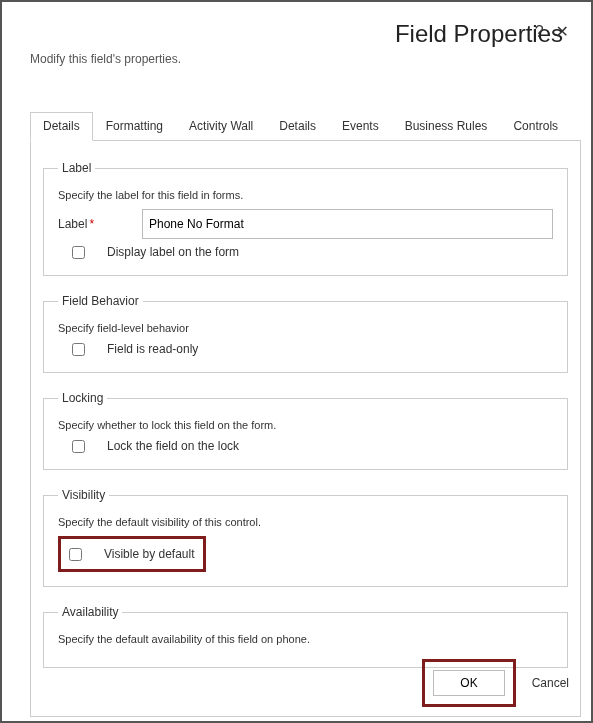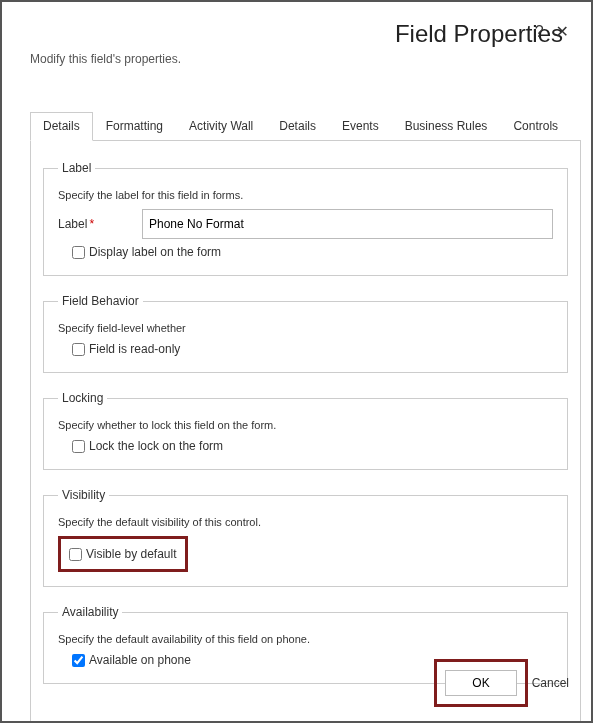--- a/index.html
+++ b/index.html
@@ -13,24 +13,24 @@
 .tab { padding: 6px 12px 6px 12px; font-size: 12px; color: #333; cursor: pointer; border: 1px solid transparent; position: relative; }
 .tab.active { border: 1px solid #ccc; border-bottom: 1px solid #fff; background: #fff; margin-bottom: -1px; }
 .panel { margin: 0 10px 0 28px; border: 1px solid #ccc; border-top: none; padding: 12px 12px 30px 12px; }
 fieldset { border: 1px solid #ccc; margin: 8px 0 18px 0; padding: 10px 14px 14px 14px; position: relative; }
 legend { font-size: 12px; color: #333; padding: 0 4px; }
 .help { font-size: 11px; color: #333; margin: 4px 0 8px 0; }
 .row { display: flex; align-items: center; gap: 14px; margin: 6px 0; }
 .row-label { min-width: 70px; font-size: 12px; }
 .req { color: #c00; margin-left: 2px; }
 input[type=text] { flex: 1; border: 1px solid #bbb; padding: 3px 6px; font-size: 12px; height: 30px; }
-.chk { display: flex; align-items: center; gap: 4px; margin: 6px 0 2px 14px; }
+.chk { display: flex; align-items: center; gap: 22px; margin: 6px 0 2px 14px; }
 .chk input { width: 13px; height: 13px; }
 .hl-red { border: 3px solid #7f1d1d; padding: 8px 8px; display: inline-flex; }
-.footer { position: absolute; bottom: 14px; right: 22px; display: flex; gap: 4px; align-items: center; }
+.footer { position: absolute; bottom: 14px; right: 22px; display: flex; gap: 16px; align-items: center; }
 .btn { border: 1px solid #bbb; background: #fff; padding: 5px 26px; font-size: 12px; cursor: pointer; }
 .link-btn { font-size: 12px; color: #333; cursor: pointer; }
 </style>
 </head>
 <body>
 
 <div class="header">
   <div class="title">Field Properties</div>
   <div class="subtitle">Modify this field's properties.</div>
   <div class="header-actions">
@@ -59,54 +59,50 @@
       <input type="text" value="Phone No Format" style="">
     </div>
     <div class="chk">
       <input type="checkbox" style="">
       <span>Display label on the form</span>
     </div>
   </fieldset>
 
   <fieldset>
     <legend>Field Behavior</legend>
-    <div class="help">Specify field-level whether</div>
+    <div class="help">Specify field-level behavior</div>
     <div class="chk">
       <input type="checkbox" style="">
       <span>Field is read-only</span>
     </div>
   </fieldset>
 
   <fieldset>
     <legend>Locking</legend>
     <div class="help">Specify whether to lock this field on the form.</div>
     <div class="chk">
       <input type="checkbox" style="">
-      <span>Lock the lock on the form</span>
+      <span>Lock the field on the lock</span>
     </div>
   </fieldset>
 
   <fieldset>
     <legend>Visibility</legend>
     <div class="help">Specify the default visibility of this control.</div>
     <span class="hl-red">
       <span class="chk" style="margin:0;">
         <input type="checkbox" style="">
         <span>Visible by default</span>
       </span>
     </span>
   </fieldset>
 
   <fieldset>
     <legend>Availability</legend>
     <div class="help">Specify the default availability of this field on phone.</div>
-    <div class="chk">
-      <input type="checkbox" checked="" style="">
-      <span>Available on phone</span>
-    </div>
   </fieldset>
 
 </div>
 
 <div class="footer">
   <span class="hl-red">
     <button class="btn">OK</button>
   </span>
   <span class="link-btn">Cancel</span>
 </div>

